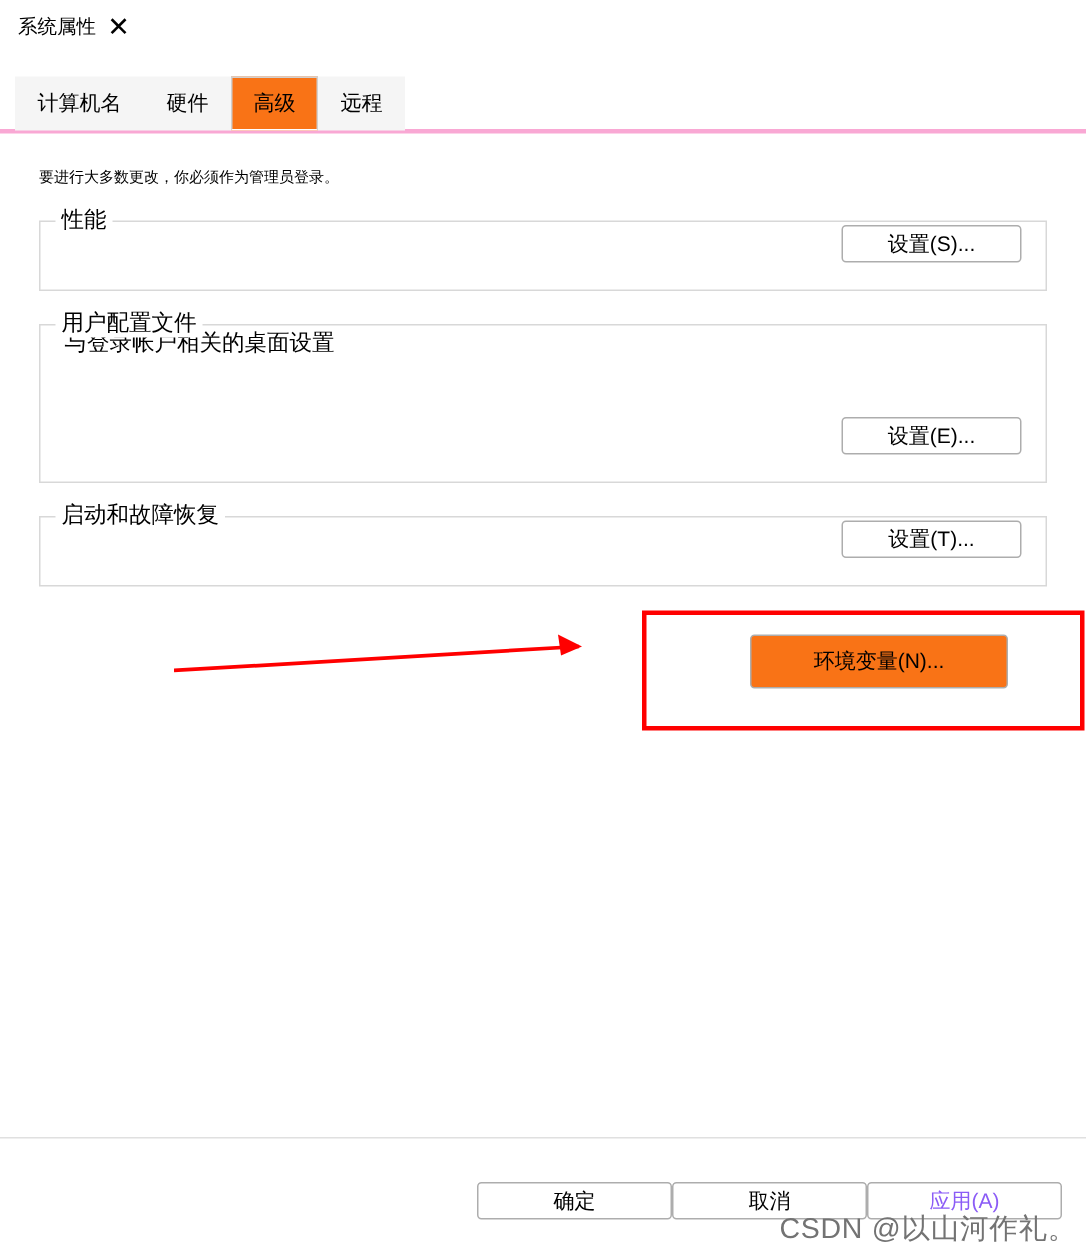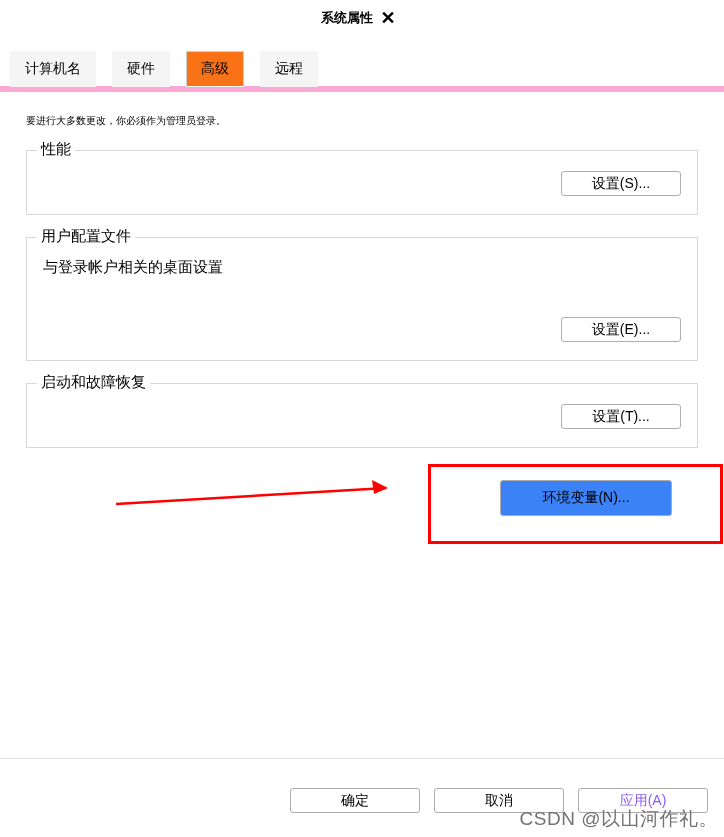--- a/index.html
+++ b/index.html
@@ -12,44 +12,42 @@
       font-size: 14px;
       background: #ffffff;
       color: #000000;
       width: 724px;
       height: 837px;
       position: relative;
       overflow: hidden;
     }
     .titlebar {
       display: flex;
-      justify-content: center;
+      justify-content: flex-start;
       align-items: center;
       height: 36px;
       padding: 0 12px;
-      font-weight: bold;
     }
     .title {
       font-size: 13px;
     }
     .close-btn {
       font-size: 18px;
       cursor: pointer;
       width: 30px;
       height: 30px;
       display: flex;
       align-items: center;
       justify-content: center;
     }
     .tabs {
       display: flex;
-      border-bottom: 6px solid #f9a8d4;
+      border-bottom: 3px solid #f9a8d4;
       padding: 0 10px;
       margin-top: 14px;
-      gap: 16px;
     }
     .tab {
       padding: 8px 14px;
       font-size: 14px;
       cursor: pointer;
       border: 1px solid transparent;
       border-bottom: none;
       position: relative;
       bottom: -1px;
       background: #f5f5f5;
@@ -61,21 +59,21 @@
     }
     .content {
       padding: 22px 26px 10px 26px;
     }
     .intro-text {
       margin-bottom: 22px;
       font-size: 10px;
     }
     .fieldset {
       border: 1px solid #d8d8d8;
-      padding: 20px 16px 18px 16px;
+      padding: 2px 16px 18px 16px;
       margin-bottom: 22px;
       position: relative;
     }
     .fieldset-legend {
       position: absolute;
       top: -11px;
       left: 10px;
       background: #ffffff;
       padding: 0 4px;
       font-size: 15px;
@@ -120,32 +118,32 @@
     }
     .env-btn-row {
       display: flex;
       justify-content: flex-end;
       padding-right: 26px;
     }
     .env-button {
       min-width: 172px;
       height: 36px;
       border: 1px solid #adadad;
-      background: #3b82f6;
+      background: #f97316;
       font-size: 14px;
       cursor: pointer;
       border-radius: 3px;
       font-family: inherit;
     }
     .bottom-bar {
       position: absolute;
       bottom: 24px;
       right: 16px;
       display: flex;
-      gap: 14px;
+      gap: 0;
     }
     .bottom-bar .win-button {
       min-width: 130px;
     }
     .bottom-bar .win-button.disabled {
       color: #8b5cf6;
       cursor: default;
     }
     .separator-line {
       position: absolute;

